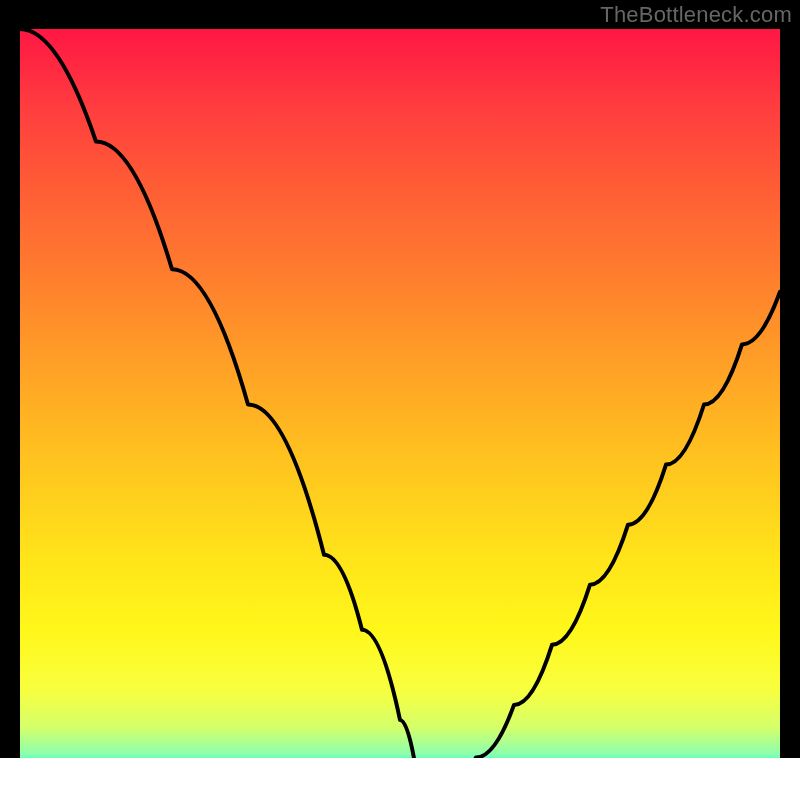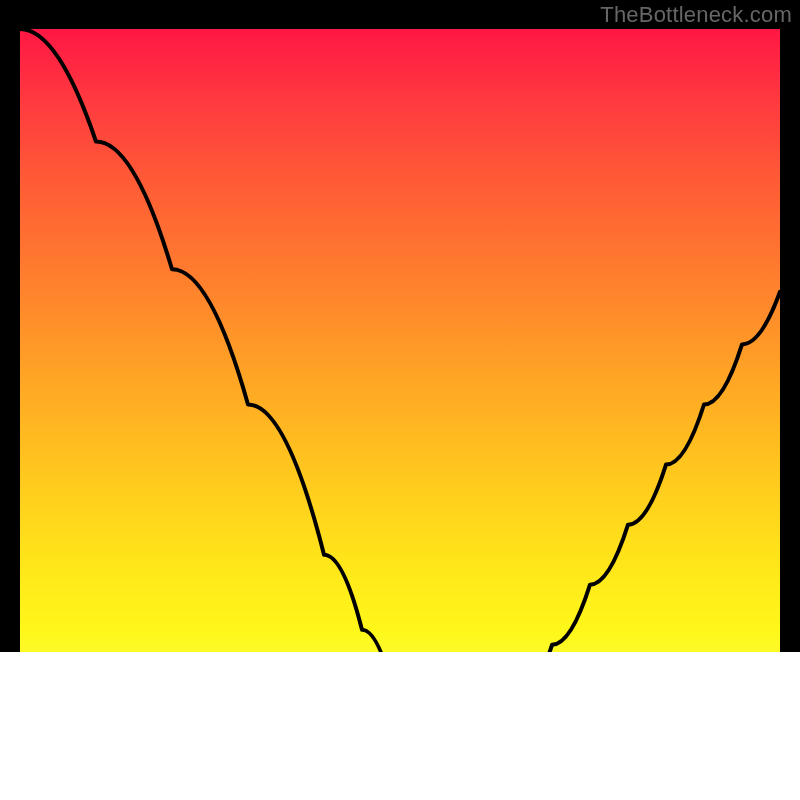--- a/index.html
+++ b/index.html
@@ -4,21 +4,21 @@
 <style>
   body {
     margin: 0;
     padding: 0;
     background: #fff;
     font-family: Arial, Helvetica, sans-serif;
   }
   .stage {
     position: relative;
     width: 800px;
-    height: 652px;
+    height: 758px;
     background: #000;
     overflow: hidden;
   }
   .watermark {
     position: absolute;
     top: 2px;
     right: 8px;
     color: #666;
     font-size: 22px;
     font-weight: 500;

